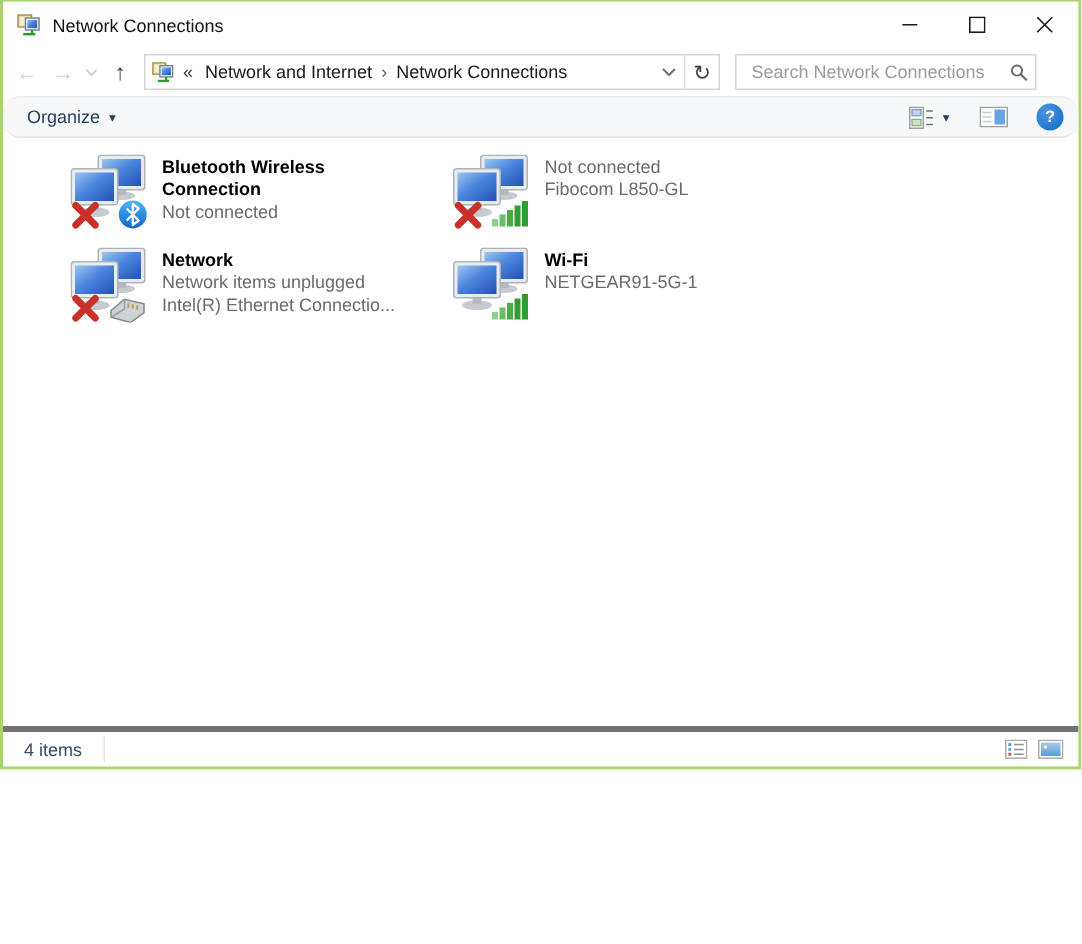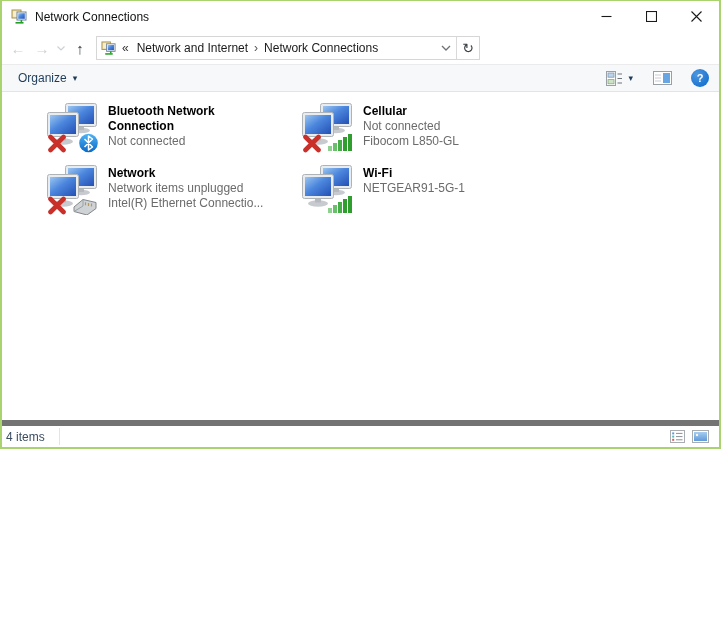--- a/index.html
+++ b/index.html
@@ -1,18 +1,18 @@
 <!DOCTYPE html>
 <html><head>
 <meta charset="utf-8">
 <style>
   html,body{margin:0;padding:0;background:#fff;}
   *{box-sizing:border-box;}
   body{font-family:"Liberation Sans","DejaVu Sans",sans-serif;font-size:12px;color:#1a1a1a;-webkit-font-smoothing:antialiased;}
-  .window{width:721px;height:449px;background:#fff;border:1px solid #a9d36e;border-left-width:2px;border-right-width:2px;border-bottom-width:2px;display:flex;flex-direction:column;position:relative;overflow:hidden;}
+  .window{width:721px;height:513px;background:#fff;border:1px solid #a9d36e;border-left-width:2px;border-right-width:2px;border-bottom-width:2px;display:flex;flex-direction:column;position:relative;overflow:hidden;}
 
   
   .titlebar{height:31px;display:flex;align-items:center;flex:0 0 auto;}
   .titlebar .app-icon{margin-left:9px;display:flex;}
   .titlebar .title{margin-left:8px;color:#111;flex:1;}
   .win-btns{display:flex;align-self:flex-start;}
   .win-btn{width:45px;height:30px;display:flex;align-items:center;justify-content:center;cursor:default;}
 
   
   .navbar{height:32px;display:flex;align-items:center;flex:0 0 auto;padding-left:4px;}
@@ -32,40 +32,40 @@
   .searchbox{margin-left:10px;width:201px;height:24px;border:1px solid #d6d6d6;display:flex;align-items:center;padding:0 4px 0 8px;}
   .searchbox input{border:none;outline:none;flex:1;font-family:inherit;font-size:12px;color:#333;min-width:0;background:transparent;}
   .searchbox input::placeholder{color:#9b9b9b;opacity:1;}
 
   
   .menubar{height:26px;display:flex;align-items:center;flex:0 0 auto;}
   .menu-grip{width:0;height:16px;border-left:2px dotted #c6c9cc;margin-left:7px;}
   .menu-item{padding:4px 10px;color:#1a1a1a;}
 
   
-  .toolbar{height:28px;background:#f7f8f9;border-top:1px solid #ebebeb;border-bottom:1px solid #e3e4e5;display:flex;align-items:center;flex:0 0 auto;padding:0 10px 0 16px;}
+  .toolbar{height:28px;background:#f7f8f9;border-top:1px solid #ebebeb;border-bottom:1px solid #e3e4e5;display:flex;align-items:center;flex:0 0 auto;padding:0 10px 0 16px;border-radius:12px;}
   .organize{display:flex;align-items:center;color:#1e3c5a;gap:6px;}
   .organize .tri{font-size:9px;color:#1e3c5a;}
   .tb-spacer{flex:1;}
   .tb-right{display:flex;align-items:center;gap:8px;}
   .views-btn{display:flex;align-items:center;gap:5px;padding:2px 3px;}
   .views-btn .tri{font-size:9px;color:#1e3c5a;}
   .preview-btn{display:flex;padding:2px 3px;margin-left:6px;}
   .help-btn{width:18px;height:18px;border-radius:50%;background:radial-gradient(circle at 35% 30%,#4e97e0,#1c76d1 70%);color:#fff;font-weight:bold;font-size:11px;display:flex;align-items:center;justify-content:center;margin-left:8px;}
 
   
   .content{flex:1;background:#fff;overflow:hidden;}
   .items{padding:11px 0 0 45px;display:grid;grid-template-columns:255px 255px;row-gap:12px;}
   .conn-item{display:flex;align-items:flex-start;}
   .conn-text{margin-left:7px;width:158px;margin-top:1px;}
   .conn-name{font-weight:bold;color:#000;line-height:15px;}
   .conn-sub{color:#6b6b6b;line-height:15px;}
 
   
-  .statusbar{height:27px;border-top:6px solid #737373;display:flex;align-items:center;flex:0 0 auto;padding:0 10px 0 4px;}
+  .statusbar{height:27px;border-top:4px solid #737373;display:flex;align-items:center;flex:0 0 auto;padding:0 10px 0 14px;}
   .status-count{color:#3a4d61;}
   .status-sep{width:1px;height:17px;background:#e4e4e4;margin-left:14px;}
   .status-spacer{flex:1;}
   .status-views{display:flex;align-items:center;gap:7px;}
 </style>
 </head>
 <body>
 
 <svg width="0" height="0" style="position:absolute" aria-hidden="true">
   <defs>
@@ -154,20 +154,27 @@
         <svg width="10" height="6">
             <path d="M1 1 L5 5 L9 1" fill="none" stroke="#6d7276" stroke-width="1.3"></path>
           </svg>
       </span>
       <span class="addr-divider"></span>
       <span class="refresh-btn">
           <span>↻</span>
         </span>
     </div>
 
+    <div class="searchbox">
+      <input type="text" placeholder="Search Network Connections" style="">
+      <svg width="13" height="13" viewBox="0 0 13 13">
+        <circle cx="5" cy="5" r="3.4" fill="none" stroke="#66686b" stroke-width="1.3"></circle>
+        <line x1="7.6" y1="7.6" x2="11.5" y2="11.5" stroke="#66686b" stroke-width="1.4"></line>
+      </svg>
+    </div>
   </div>
 
 
   <div class="toolbar">
     <div class="organize">
       <span>Organize</span>
       <span class="tri">▾</span>
     </div>
     <div class="tb-spacer"></div>
     <div class="tb-right">
@@ -216,21 +223,21 @@
           </g>
           <g>
             <path d="M3.5 34 L16.5 47 M16.5 34 L3.5 47" stroke="#c9302a" stroke-width="4.6" stroke-linecap="round"></path>
           </g>
           <g>
             <circle cx="41.5" cy="40" r="9.3" fill="url(#btGrad)"></circle>
             <path d="M37.5 36 L45.5 44 L41.5 47 L41.5 33 L45.5 36 L37.5 44" fill="none" stroke="#fff" stroke-width="1.5" stroke-linejoin="round"></path>
           </g>
         </svg>
         <div class="conn-text">
-          <div class="conn-name">Bluetooth Network Connection</div>
+          <div class="conn-name">Bluetooth Wireless Connection</div>
           <div class="conn-sub">Not connected</div>
         </div>
       </div>
 
       <div class="conn-item">
         <svg width="54" height="50" viewBox="0 0 54 50">
           <g>
             <ellipse cx="34" cy="27.5" rx="9" ry="2.8" fill="#c7cbd0"></ellipse>
             <rect x="31" y="23" width="6" height="4" fill="#b6babf"></rect>
             <rect x="18.5" y="0.5" width="31" height="23" rx="2" fill="#e9ecef" stroke="#aeb3b8"></rect>
@@ -247,21 +254,20 @@
           </g>
           <g>
             <rect x="26" y="43" width="4" height="5" fill="#8ed08e"></rect>
             <rect x="31" y="40" width="4" height="8" fill="#6abf6a"></rect>
             <rect x="36" y="37" width="4" height="11" fill="#46ae46"></rect>
             <rect x="41" y="34" width="4" height="14" fill="#2f9e2f"></rect>
             <rect x="46" y="31" width="4" height="17" fill="#2f9e2f"></rect>
           </g>
         </svg>
         <div class="conn-text">
-          <div class="conn-name">Cellular</div>
           <div class="conn-sub">Not connected</div>
           <div class="conn-sub">Fibocom L850-GL</div>
         </div>
       </div>
 
       <div class="conn-item">
         <svg width="54" height="50" viewBox="0 0 54 50">
           <g>
             <ellipse cx="34" cy="27.5" rx="9" ry="2.8" fill="#c7cbd0"></ellipse>
             <rect x="31" y="23" width="6" height="4" fill="#b6babf"></rect>

